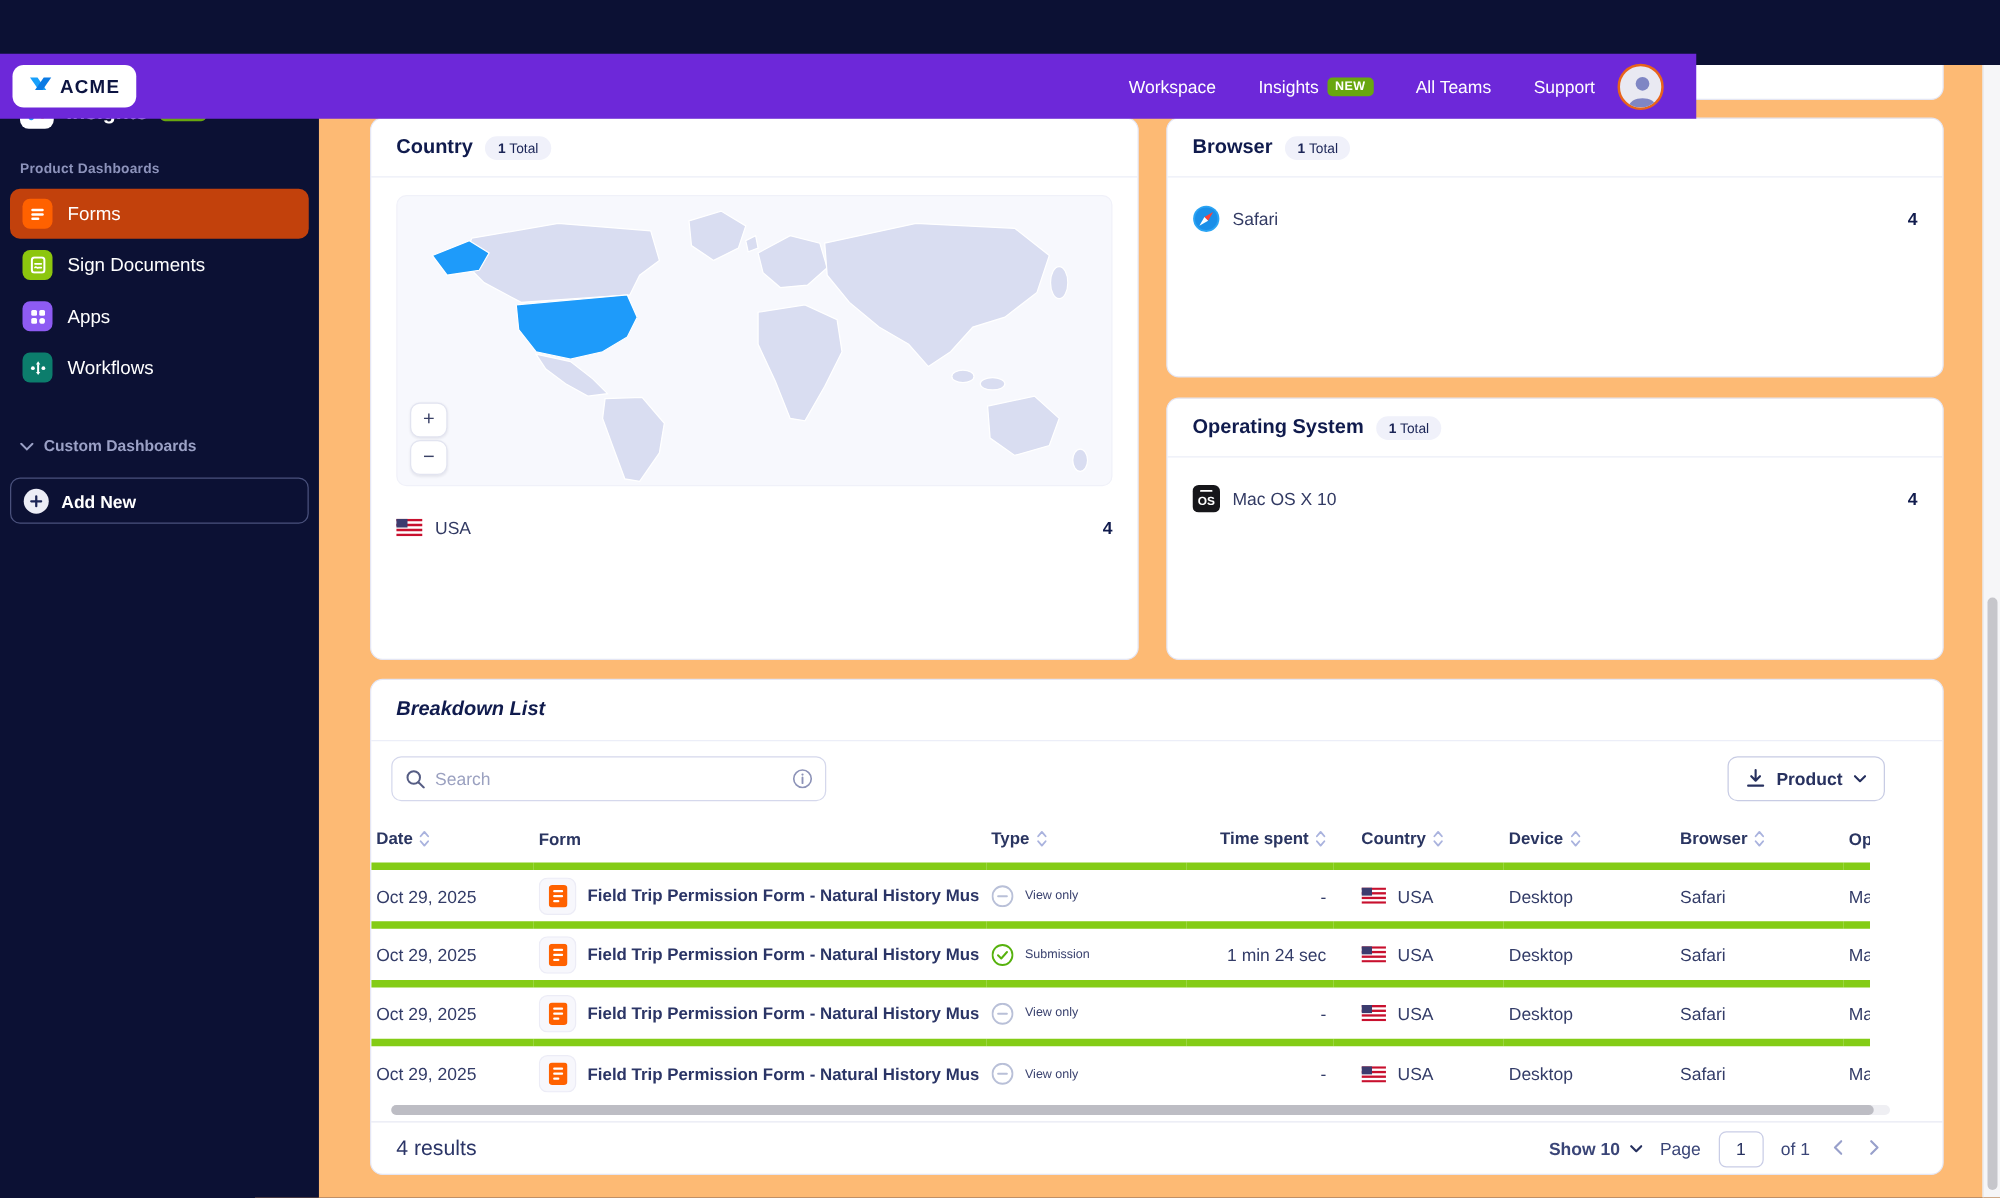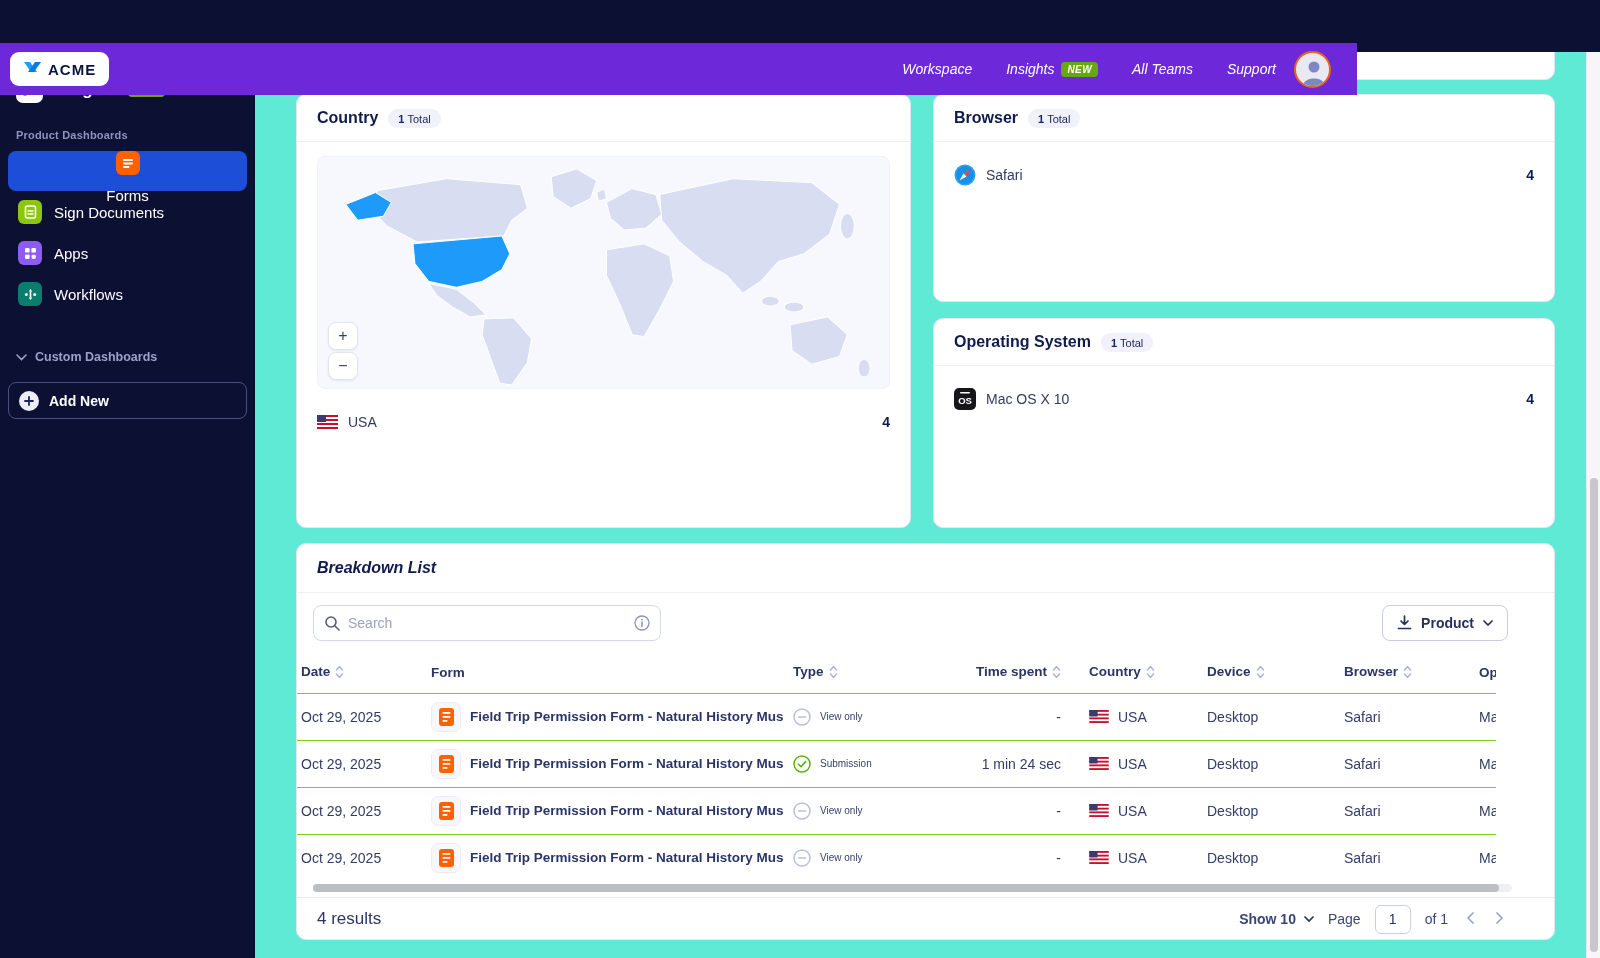--- a/index.html
+++ b/index.html
@@ -5,50 +5,50 @@
   * { margin:0; padding:0; box-sizing:border-box; }
   html,body { width:1600px; height:958px; overflow:hidden; }
   body { font-family:"Liberation Sans","DejaVu Sans",sans-serif; background:#0c1134; color:#1b2455; }
 
   
   .topbar { position:absolute; left:0; top:0; width:1357px; height:52px; background:#6d28d9;
             display:flex; align-items:center; z-index:30;margin-top:43px; }
   .logo-pill { margin-left:10px; background:#fff; border-radius:9px; height:34px; padding:0 13px;
                display:flex; align-items:center; gap:6px; }
   .logo-text { font-weight:700; font-size:15px; letter-spacing:1px; color:#0c1441; }
-  .topnav { margin-left:auto; display:flex; align-items:flex-end; gap:34px; margin-right:18px;font-style:italic; }
+  .topnav { margin-left:auto; display:flex; align-items:flex-end; gap:34px; margin-right:18px; }
   .topnav-item { color:#fff; font-size:14px; font-weight:500; display:flex; align-items:center; gap:7px; cursor:pointer; }
   .badge-new { background:#68a70f; color:#fff; font-size:10px; font-weight:700; letter-spacing:.4px;
                border-radius:4px; padding:3px 6px 2px; line-height:1; }
   .avatar { width:37px; height:37px; border-radius:50%; background:#e9e9f2; border:2.5px solid #e8641b;
             margin-right:26px; position:relative; overflow:hidden; cursor:pointer; flex:none; }
   .avatar svg { position:absolute; left:4px; top:5px; }
 
   
   .sidebar { position:absolute; left:0; top:52px; width:255px; height:906px; background:#0c1134; z-index:20; }
   .sb-head { display:flex; align-items:center; gap:10px; margin:24px 16px 0; }
   .sb-app-icon { width:27px; height:27px; background:#fff; border-radius:7px; display:flex; align-items:center; justify-content:center; }
   .sb-title { color:#fff; font-size:17px; font-weight:700; }
   .sb-section { color:#8d93bb; font-size:11px; font-weight:700; letter-spacing:.2px; margin:26px 16px 10px; }
   .sb-item { display:flex; align-items:center; gap:12px; height:40px; margin:0 8px 1px; padding:0 10px;
              border-radius:8px; cursor:pointer; }
-  .sb-item.active { background:#1d4ed8;flex-direction:column; }
+  .sb-item.active { background:#c2410c; }
   .sb-item-label { color:#fff; font-size:15px; font-weight:500; }
   .sb-ic { width:24px; height:24px; border-radius:6px; display:flex; align-items:center; justify-content:center; flex:none; }
   .sb-custom { display:flex; align-items:center; gap:8px; margin:36px 16px 0; color:#9ba1c6;
                font-size:12.5px; font-weight:700; cursor:pointer; }
   .add-new { margin:18px 8px 0; height:37px; border:1px solid #4a517c; border-radius:8px;
              display:flex; align-items:center; gap:10px; padding:0 10px; cursor:pointer; }
   .add-new-circle { width:20px; height:20px; border-radius:50%; background:#ecedf6;
                     display:flex; align-items:center; justify-content:center; }
   .add-new-label { color:#fff; font-size:14px; font-weight:600; }
 
   
   .content { position:absolute; left:255px; top:52px; width:1345px; height:906px;
-             background:#5eead4; border-top-left-radius:14px; overflow:hidden; }
+             background:#fdba74; border-top-left-radius:14px; overflow:hidden; }
   .card { position:absolute; background:#fff; border:1px solid #e4e6f4; border-radius:10px; }
   .partial-card { position:absolute; top:-12px; height:40px; background:#fff;
                   border:1px solid #e4e6f4; border-radius:10px; }
   .card-head { height:47px; display:flex; align-items:center; gap:10px; padding:0 20px;
                border-bottom:1px solid #eceef8; }
   .card-title { font-size:16px; font-weight:700; color:#101b4d; }
   .pill { background:#f0f1fa; border-radius:999px; padding:4px 10px 3px; font-size:11px; color:#1b2557; }
   .pill b { font-weight:700; margin-right:3px; }
   .metric-row { display:flex; align-items:center; gap:10px; padding:0 20px; height:38px; margin-top:14px; }
   .metric-label { font-size:14px; color:#323a63; }
@@ -71,21 +71,21 @@
   .search input::placeholder { color:#9ba1c0; }
   .btn-download { margin-left:auto; height:36px; border:1px solid #c8cce4; border-radius:8px; background:#fff;
                   display:flex; align-items:center; gap:9px; padding:0 14px; cursor:pointer;
                   font-size:14px; font-weight:600; color:#27315f; font-family:inherit; }
 
   .tbl-wrap { width:1199px; overflow:hidden; }
   table { border-collapse:collapse; table-layout:fixed; width:1358px; }
   col.c-date{width:130px} col.c-form{width:362px} col.c-type{width:160px} col.c-time{width:118px}
   col.c-country{width:136px} col.c-device{width:137px} col.c-browser{width:135px} col.c-os{width:180px}
   th { text-align:left; font-size:13.5px; font-weight:600; color:#2a3561; height:40px; padding:0 6px 0 4px; white-space:nowrap; }
-  td { font-size:14px; color:#333c68; height:47px; padding:0 6px 0 4px; border-top:1px solid #84cc16; white-space:nowrap; overflow:hidden; }
+  td { font-size:14px; color:#333c68; height:47px; padding:0 6px 0 4px; border-top:6px solid #84cc16; white-space:nowrap; overflow:hidden; }
   th.r, td.r { text-align:right; }
   .sort { display:inline-block; vertical-align:-3px; margin-left:5px; }
   .cell-flex { display:flex; align-items:center; gap:9px; overflow:hidden; }
   .form-ic-box { width:30px; height:30px; border-radius:7px; background:#f7f7fc; border:1px solid #ececf6;
                  display:flex; align-items:center; justify-content:center; flex:none; }
   .form-name { font-weight:600; color:#2b3566; font-size:13.5px; }
   .h-scroll { margin:3px 0 5px 16px; width:1199px; height:8px; background:#efeff3; border-radius:4px; }
   .h-thumb { width:1186px; height:8px; background:#bdbdc4; border-radius:4px; cursor:pointer; }
   .bd-footer { border-top:1px solid #e7e9f4; height:43px; display:flex; align-items:center;
                padding:0 46px 0 20px; }

